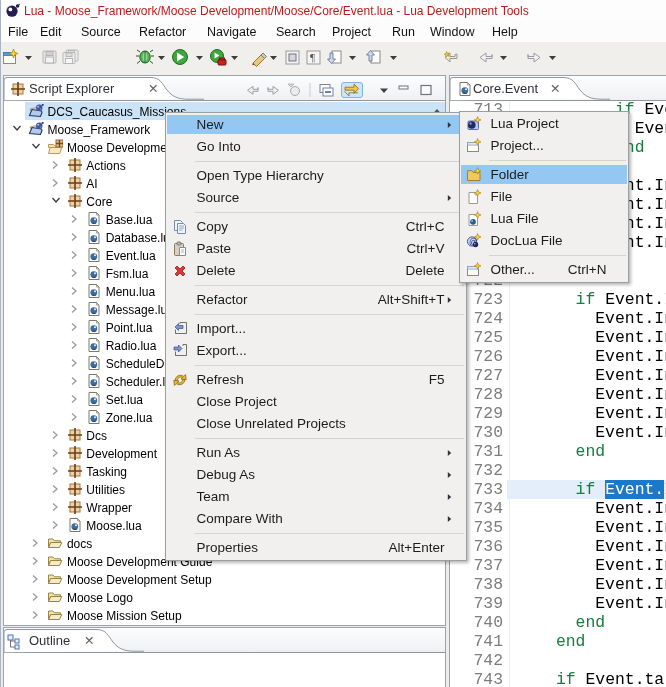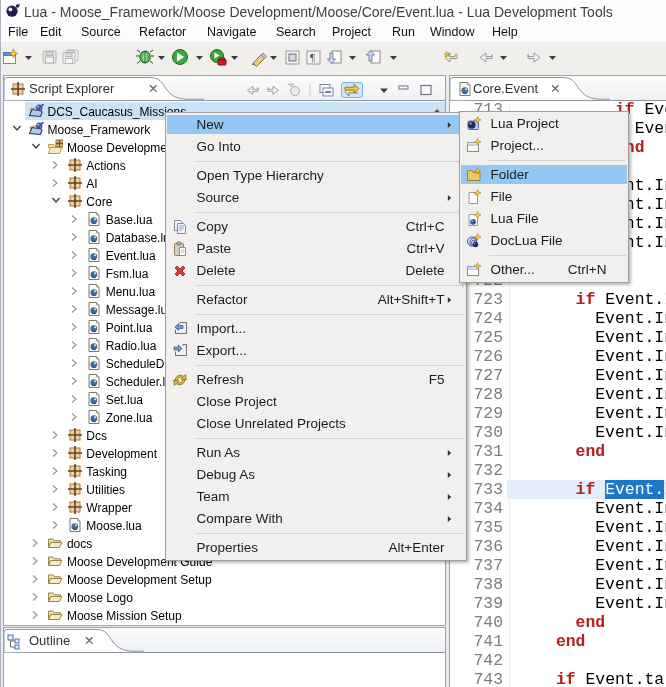--- a/index.html
+++ b/index.html
@@ -1,39 +1,39 @@
 <!DOCTYPE html>
 <html><head>
 <meta charset="utf-8">
 <style>
 html,body{margin:0;padding:0}
 body{width:666px;height:687px;overflow:hidden;position:relative;background:#fff;
  font-family:"Liberation Sans",sans-serif;-webkit-font-smoothing:antialiased}
 .abs{position:absolute}
 #titlebar{left:0;top:0;width:666px;height:22px;background:#fdfdfd}
-#titletxt{left:24px;top:4px;font-size:14px;color:#404040;white-space:nowrap}
+#titletxt{left:24px;top:4px;font-size:12px;color:#b91c1c;white-space:nowrap}
 #menubar{left:0;top:22px;width:666px;height:20px;background:#fcfcfc}
 .mb{position:absolute;top:3px;font-size:12.5px;color:#111}
 #toolbar{left:0;top:42px;width:666px;height:33px;background:#f0efec}
 #workbg{left:0;top:75px;width:666px;height:612px;background:#ebecee}
 #winborder{left:0;top:0;width:1px;height:687px;background:#a9b4c0}
 
 .panel{position:absolute;background:#fff;border:1px solid #9aa2ac}
 .phead{position:absolute;left:0;top:0;right:0;height:24px;background:linear-gradient(#fcfdfd,#eef1f3);border-bottom:1px solid #8f969e}
 .tabtxt{position:absolute;top:4.5px;font-size:13px;color:#2e3138;white-space:nowrap}
 .tabx{position:absolute;top:5px;font-size:12.5px;color:#5f646b}
 
 .trow{position:absolute;left:0;height:18px;width:100%;white-space:nowrap}
 .tlabel{position:absolute;top:3px;font-size:12px;color:#000}
 .ticon{position:absolute;top:1px}
 .tchev{position:absolute;top:5px}
 
 #gutter{position:absolute;color:#7d7d7d;font:16.42px/19px "Liberation Mono",monospace;text-align:right;white-space:pre}
 #code{position:absolute;font:16.42px/19px "Liberation Mono",monospace;white-space:pre;color:#000}
-#code b,.kw{font-weight:bold;color:#b91c1c}
+#code b,.kw{font-weight:normal;color:#15803d}
 
 .menu{position:absolute;background:#f1f0ee;border:1px solid #9e9e9e;box-shadow:2px 2px 3px rgba(0,0,0,0.28);padding:1px 0 1px 0;z-index:40}
 .mi{position:relative;height:22px}
 .mi .lab{position:absolute;left:31px;top:0;line-height:22px;font-size:13.5px;color:#1c1c1c;white-space:nowrap}
 .mi .sc{position:absolute;right:21px;top:0;line-height:22px;font-size:13.5px;color:#1c1c1c}
 .mi .ar{position:absolute;right:14px;top:7px;width:5px;height:8px}
 .mi.dis .lab,.mi.dis .sc{color:#a0a0a0}
 .mi.sel:before{content:"";position:absolute;left:1px;right:1px;top:1px;bottom:2px;background:#94c8f2}
 .mi .ic{position:absolute;left:6px;top:3px}
 .msep{height:1px;background:#d6d4d2;margin:3px 2px 3px 29px}

